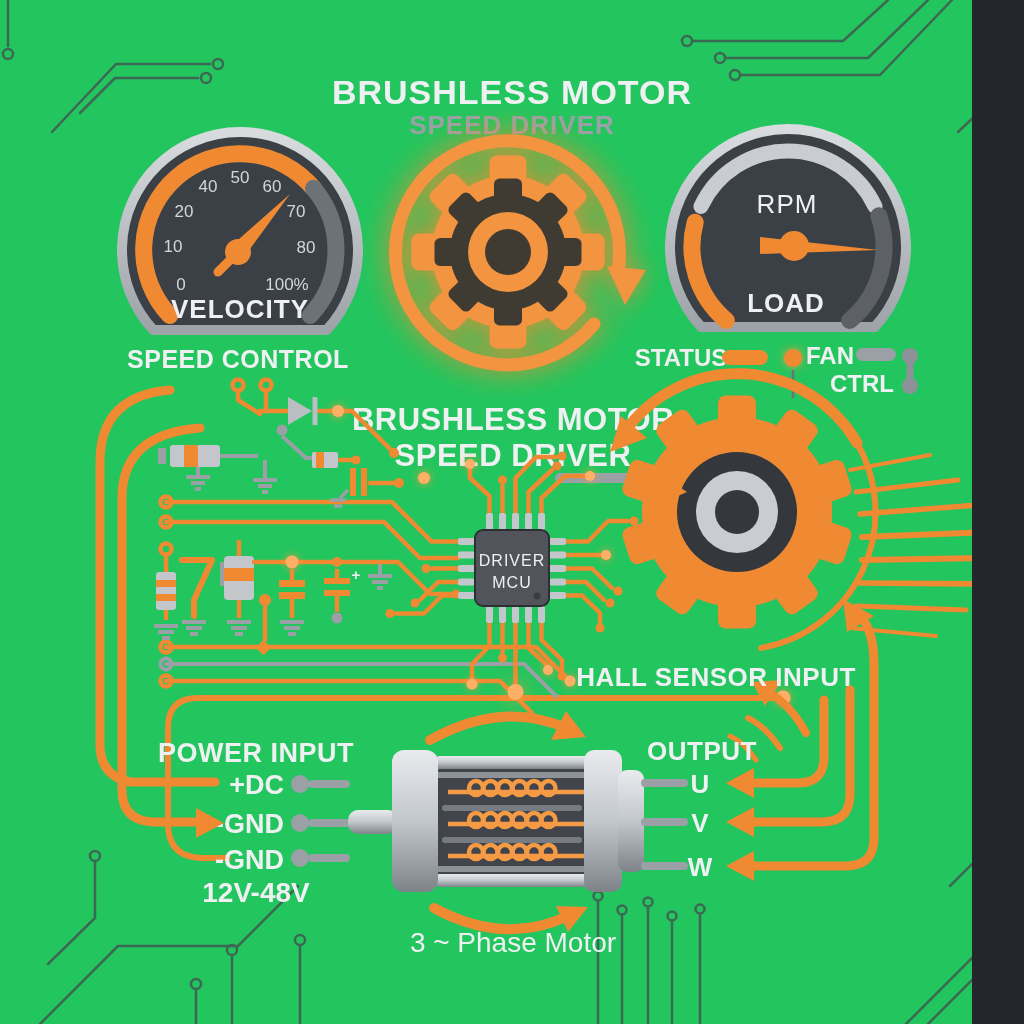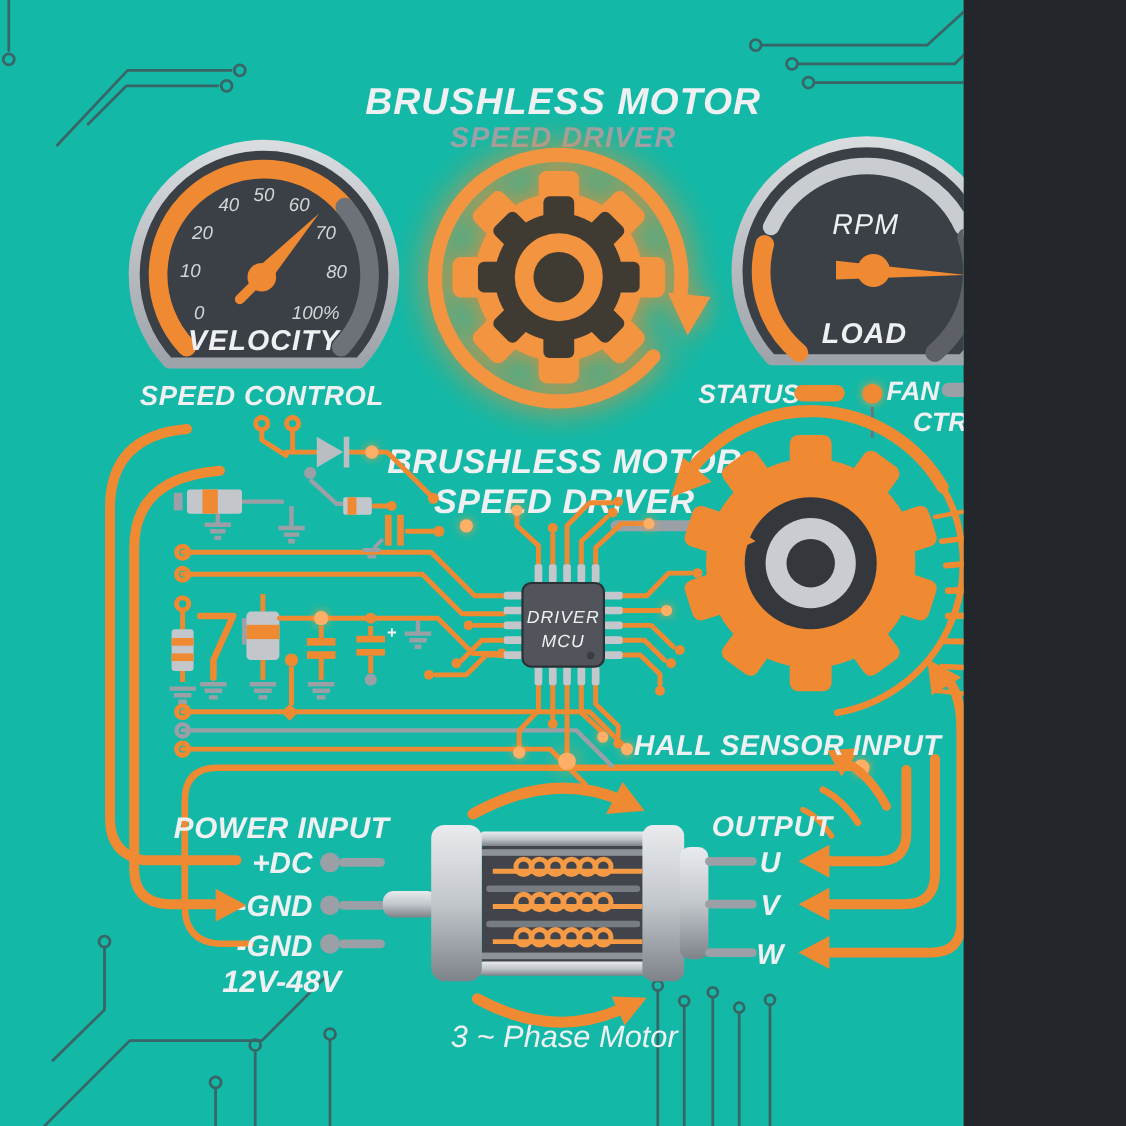--- a/index.html
+++ b/index.html
@@ -1,17 +1,17 @@
 <!DOCTYPE html>
 <html><head>
 <meta charset="utf-8">
 <style>
   html,body{margin:0;padding:0;background:#23262a;}
-  .stage{position:relative;width:876px;height:1024px;background:#14b8a6;overflow:hidden;
-         font-family:"Liberation Sans",sans-serif;font-style:italic;}
+  .stage{position:relative;width:972px;height:1024px;background:#22c55e;overflow:hidden;
+         font-family:"Liberation Sans",sans-serif;}
   svg{position:absolute;left:0;top:0;}
   text{font-family:"Liberation Sans",sans-serif;}
   .tw{fill:#eef0f2}.tg{fill:#9ba1a7}.tt{fill:#d3d6d9}.b{font-weight:bold}
 </style>
 </head>
 <body>
 
 <div class="stage">
 <svg width="1024" height="1024" viewBox="0 0 1024 1024">
   <defs>

